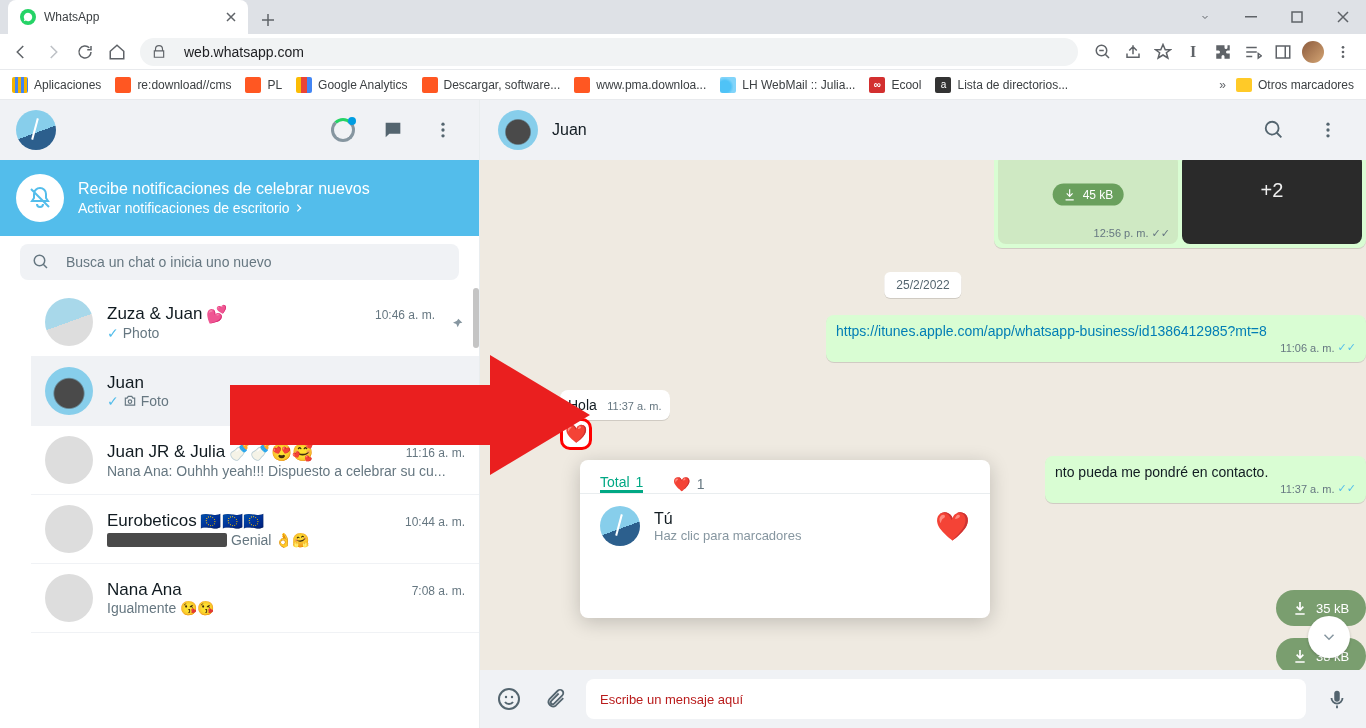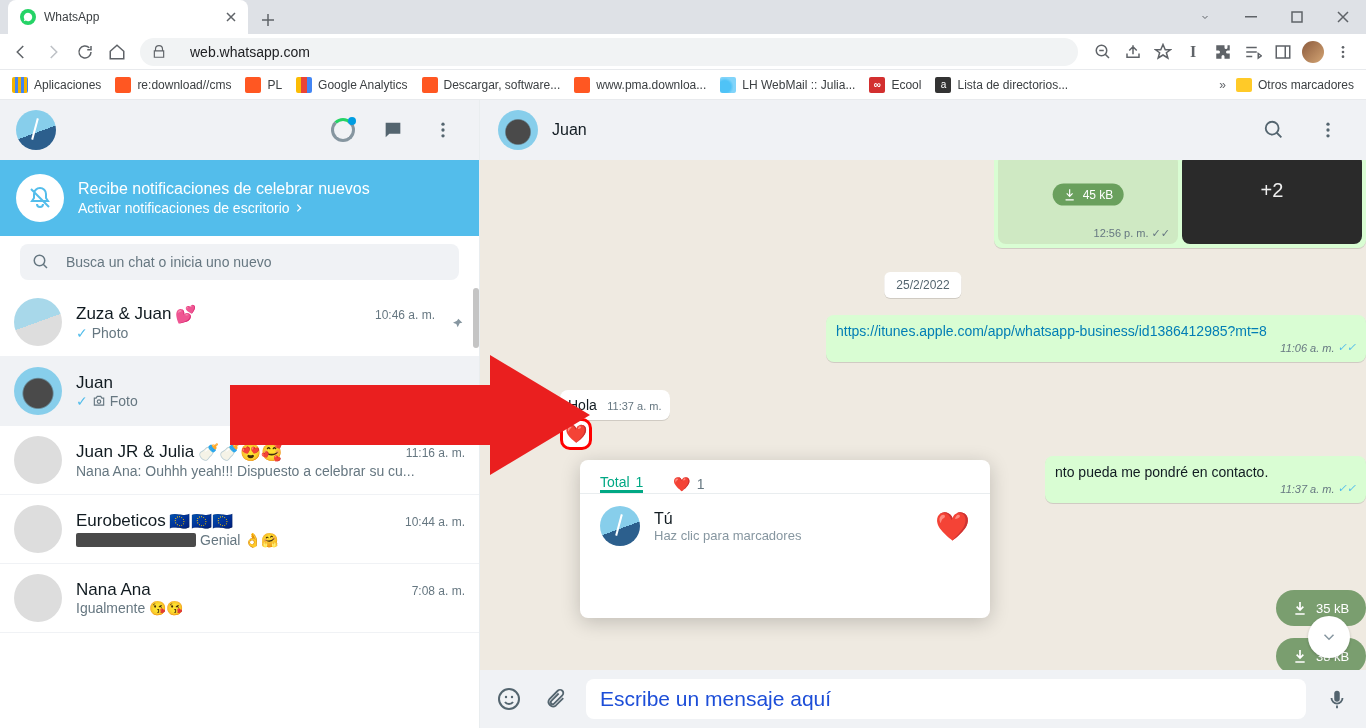--- a/index.html
+++ b/index.html
@@ -14,21 +14,21 @@
 .tab { background: #fff; height: 34px; border-radius: 8px 8px 0 0; display: flex; align-items: center; padding: 0 12px; width: 240px; font-size: 12px; color: #3c4043; gap: 8px; }
 .tab-favicon { width: 16px; height: 16px; background: #25d366; border-radius: 50%; display: flex; align-items: center; justify-content: center; }
 .tab-favicon svg { width: 10px; height: 10px; fill: #fff; }
 .tab-close { margin-left: auto; color: #5f6368; }
 .new-tab { width: 28px; height: 28px; display: flex; align-items: center; justify-content: center; color: #5f6368; margin-left: 6px; }
 
 
 .omnibox-row { height: 36px; background: #fff; display: flex; align-items: center; padding: 0 6px; gap: 2px; border-bottom: 1px solid #e8eaed; }
 .nav-btn { width: 30px; height: 30px; display: flex; align-items: center; justify-content: center; color: #5f6368; border-radius: 50%; }
 .nav-btn.disabled { color: #bdc1c6; }
-.omnibox { flex: 1; height: 28px; background: #f1f3f4; border-radius: 14px; display: flex; align-items: center; padding: 0 12px; gap: 24px; color: #202124; font-size: 14px; margin: 8px 6px; }
+.omnibox { flex: 1; height: 28px; background: #f1f3f4; border-radius: 14px; display: flex; align-items: center; padding: 0 12px; gap: 18px; color: #202124; font-size: 14px; margin: 8px 6px; }
 .omnibox .lock { color: #5f6368; }
 .ext-row { display: flex; gap: 8px; padding: 0 6px; align-items: center; }
 .ext-btn { width: 22px; height: 22px; display: flex; align-items: center; justify-content: center; color: #5f6368; }
 
 
 .bookmarks { height: 30px; background: #fff; display: flex; align-items: center; padding: 0 12px; gap: 14px; font-size: 12px; color: #3c4043; border-bottom: 1px solid #e8eaed; }
 .bookmarks .bm { display: flex; align-items: center; gap: 6px; white-space: nowrap; }
 .bm-icon { width: 16px; height: 16px; border-radius: 2px; display: inline-block; }
 .bm-icon.grid { background: repeating-linear-gradient(90deg,#f4b400 0 3px,#4285f4 3px 6px); }
 .bm-icon.orange { background: #ff5722; }
@@ -59,21 +59,21 @@
 .notif-banner .title { font-size: 16px; }
 .notif-banner .sub { font-size: 14px; display: flex; align-items: center; gap: 4px; margin-top: 2px; }
 
 
 .search-row { padding: 8px 20px; background: #fff; }
 .search-box { height: 36px; background: #f0f2f5; border-radius: 8px; display: flex; align-items: center; padding: 0 12px; gap: 16px; color: #667781; font-size: 14px; }
 
 
 .chat-list { flex:1; overflow-y: hidden; position:relative; }
 .chat-list::after { content:""; position:absolute; top:0; right:0; width:6px; height:60px; background:#c4c4c4; border-radius:3px; }
-.chat { display: flex; padding: 10px 14px; gap: 14px; border-bottom: 1px solid #f0f2f5; align-items: center; }
+.chat { display: flex; padding: 10px 14px; gap: 14px; border-bottom: 1px solid #f0f2f5; align-items: center; margin-left: 31px; }
 .chat.active { background: #f0f2f5; }
 .chat .avatar { width: 48px; height: 48px; }
 .chat-body { flex:1; min-width:0; overflow:hidden; }
 .chat-top { display: flex; justify-content: space-between; align-items: baseline; }
 .chat-name { font-size: 17px; color: #111b21; display:flex; align-items:center; gap:4px; }
 .chat-time { font-size: 12px; color: #667781; }
 .chat-sub { font-size: 14px; color: #667781; display: flex; align-items: center; gap: 4px; white-space: nowrap; overflow:hidden; text-overflow:ellipsis; }
 .chat-sub .tick { color: #53bdeb; }
 .pin { color: #8696a0; margin-top:4px; }
 .blackbox { display:inline-block; background:#4a4a4a; height:14px; border-radius:2px; }
@@ -83,21 +83,21 @@
 .main::before { content:""; position:absolute; inset:60px 0 58px 0; background:#efeae2; opacity:0.4; }
 .main-header { height: 60px; background: #f0f2f5; display: flex; align-items: center; padding: 0 18px; gap: 14px; position:relative; z-index:2; }
 .main-header .name { font-size: 16px; color: #111b21; }
 .main-header .spacer { flex:1; }
 
 .messages { flex:1; position: relative; padding: 10px 60px; z-index:1; }
 
 .msg-out { background: #d9fdd3; border-radius: 8px; padding: 8px 10px; position: absolute; box-shadow: 0 1px 0.5px rgba(0,0,0,0.13); }
 .msg-in { background: #fff; border-radius: 8px; padding: 6px 8px; position: absolute; box-shadow: 0 1px 0.5px rgba(0,0,0,0.13); }
 .link-msg { color: #027eb5; font-size: 14px; }
-.meta { font-size: 11px; color: #667781; text-align: right; margin-top: 2px; display:flex; justify-content:flex-end; gap:3px; align-items:center;font-style:italic; }
+.meta { font-size: 11px; color: #667781; text-align: right; margin-top: 2px; display:flex; justify-content:flex-end; gap:3px; align-items:center; }
 .meta .dbltick { color: #53bdeb; }
 
 .date-sep { position: absolute; left: 50%; transform: translateX(-50%); background: #fff; border-radius: 6px; padding: 6px 12px; font-size: 12px; color: #54656f; box-shadow: 0 1px 0.5px rgba(0,0,0,0.13); }
 
 
 .media-row { position:absolute; right:0; top:0; display:flex; gap:4px; }
 .thumb { border-radius:8px; position:relative; overflow:hidden; }
 .thumb.green { width:180px; height:90px; background:#cfe9c3; }
 .thumb.dark { width:180px; height:90px; background:#2a2a2a; }
 .thumb .dlbtn { position:absolute; top:50%; left:50%; transform:translate(-50%,-70%); background:rgba(0,0,0,0.35); color:#fff; padding:4px 10px; border-radius:20px; font-size:12px; display:flex; gap:6px; align-items:center; }
@@ -131,21 +131,21 @@
 
 .media-bottom { position:absolute; right:0; top:430px; display:flex; gap:6px;flex-direction:column; }
 .dl-chip { background:#7a9e6f; color:#fff; padding:10px 16px; border-radius:24px; font-size:13px; display:flex; gap:8px; align-items:center; }
 
 
 .scroll-fab { position:absolute; right:16px; bottom:70px; width:42px; height:42px; background:#fff; border-radius:50%; box-shadow:0 1px 3px rgba(0,0,0,0.2); display:flex; align-items:center; justify-content:center; color:#8696a0; z-index:3; }
 
 
 .composer { height:58px; background:#f0f2f5; display:flex; align-items:center; padding:0 14px; gap:16px; position:relative; z-index:2; }
 .composer .cbtn { color:#54656f; width:30px; display:flex; justify-content:center; }
-.composer .input { flex:1; height:40px; background:#fff; border-radius:8px; padding:4px 14px; display:flex; align-items:center; color:#1d4ed8; font-size:21px; }
+.composer .input { flex:1; height:40px; background:#fff; border-radius:8px; padding:4px 14px; display:flex; align-items:center; color:#b91c1c; font-size:13px; }
 
 svg { display:block; }
 </style>
 </head>
 <body>
 
 <div class="win-controls">
   <span>
       <svg width="12" height="12" viewBox="0 0 24 24">
         <path d="M7 10l5 5 5-5" fill="none" stroke="currentColor" stroke-width="2"></path>

